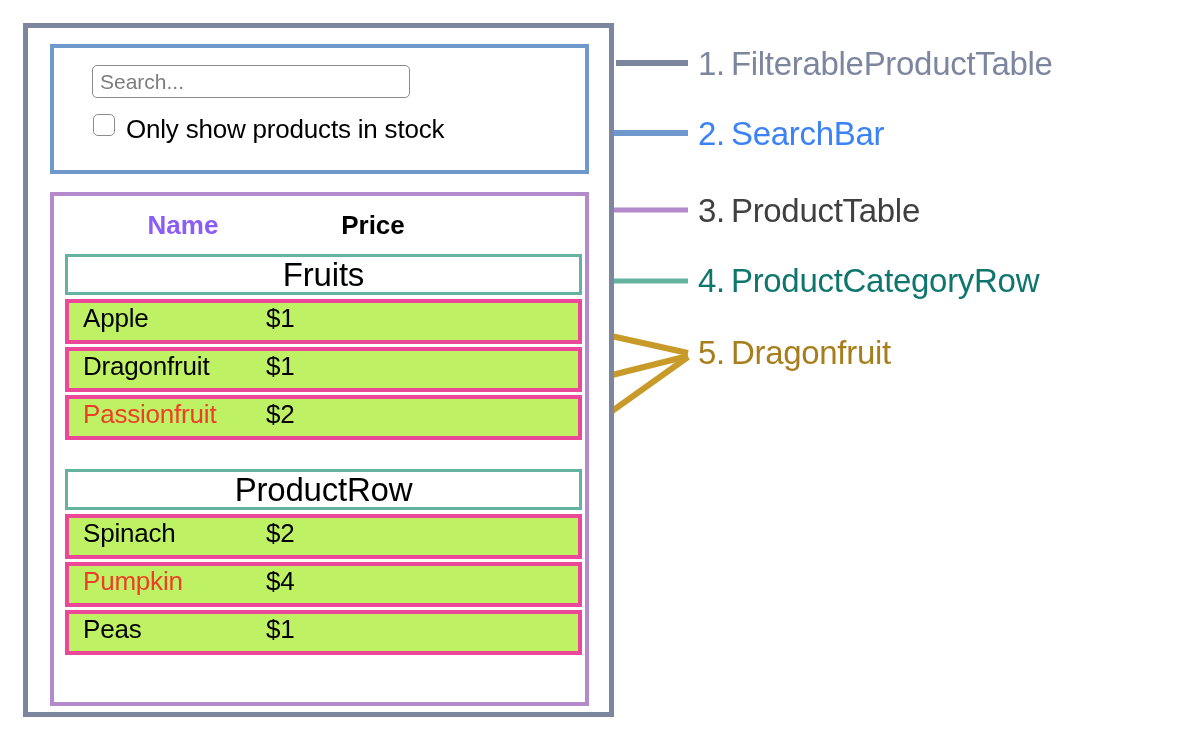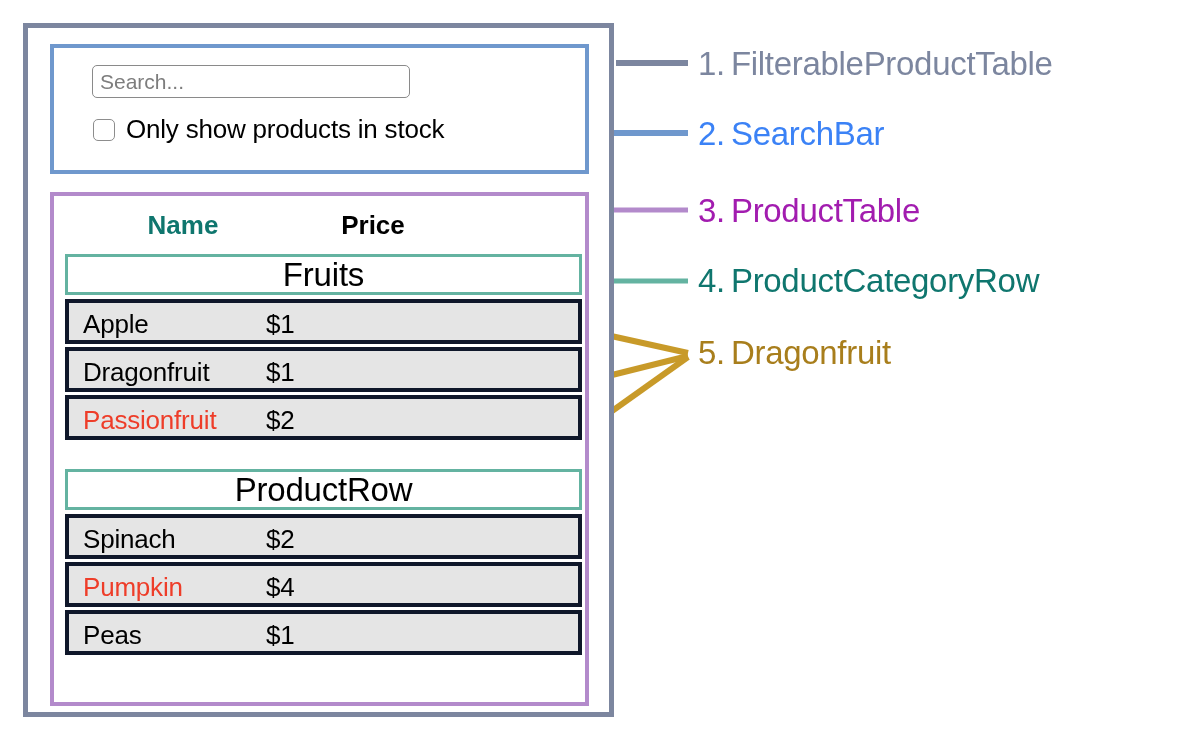--- a/index.html
+++ b/index.html
@@ -68,21 +68,20 @@
   }
   .search-input::placeholder {
     color: #7d7d7d;
     opacity: 1;
   }
   .checkbox-row {
     position: absolute;
     left: 39px;
     top: 66px;
     display: flex;
-    align-items: center;
     gap: 11px;
   }
   .checkbox-box {
     width: 22px;
     height: 22px;
     border: 1.8px solid #8d8d8d;
     border-radius: 5px;
     box-sizing: border-box;
     background: #ffffff;
     flex: 0 0 auto;
@@ -116,21 +115,21 @@
     display: flex;
     align-items: center;
   }
   .th-name {
     position: absolute;
     left: 34px;
     width: 190px;
     text-align: center;
     font-weight: bold;
     font-size: 26px;
-    color: #0f766e;
+    color: #8b5cf6;
   }
   .th-price {
     position: absolute;
     left: 234px;
     width: 170px;
     text-align: center;
     font-weight: bold;
     font-size: 26px;
     color: #000;
   }
@@ -156,25 +155,25 @@
   .cat-row .cat-label {
     font-weight: normal;
     font-size: 33px;
     color: #000;
     letter-spacing: -0.2px;
   }
 
   .prod-row {
     width: 100%;
     height: 45px;
-    border: 4px solid #0f172a;
-    box-sizing: border-box;
-    background: #e5e5e5;
+    border: 4px solid #ec4899;
+    box-sizing: border-box;
+    background: #bef264;
     display: flex;
-    align-items: flex-end;
+    align-items: flex-start;
     margin-bottom: 3px;
   }
   .prod-row .cell-name {
     width: 197px;
     padding-left: 14px;
     font-size: 26px;
     color: #000;
     letter-spacing: -0.2px;
     box-sizing: border-box;
     white-space: nowrap;
@@ -281,21 +280,21 @@
 </div>
 
 <div class="annotation" style="left:698px; top:45px; color:#7c869f;">
   <span class="num">1.</span><span>FilterableProductTable</span>
 </div>
 
 <div class="annotation" style="left:698px; top:115px; color:#3b82f6;">
   <span class="num">2.</span><span>SearchBar</span>
 </div>
 
-<div class="annotation" style="left:698px; top:192px; color:#a21caf;">
+<div class="annotation" style="left:698px; top:192px; color:#404040;">
   <span class="num">3.</span><span>ProductTable</span>
 </div>
 
 <div class="annotation" style="left:698px; top:262px; color:#0f766e;text-align:center;">
   <span class="num">4.</span><span>ProductCategoryRow</span>
 </div>
 
 <div class="annotation" style="left:698px; top:334px; color:#a87e1c;">
   <span class="num">5.</span><span>Dragonfruit</span>
 </div>

